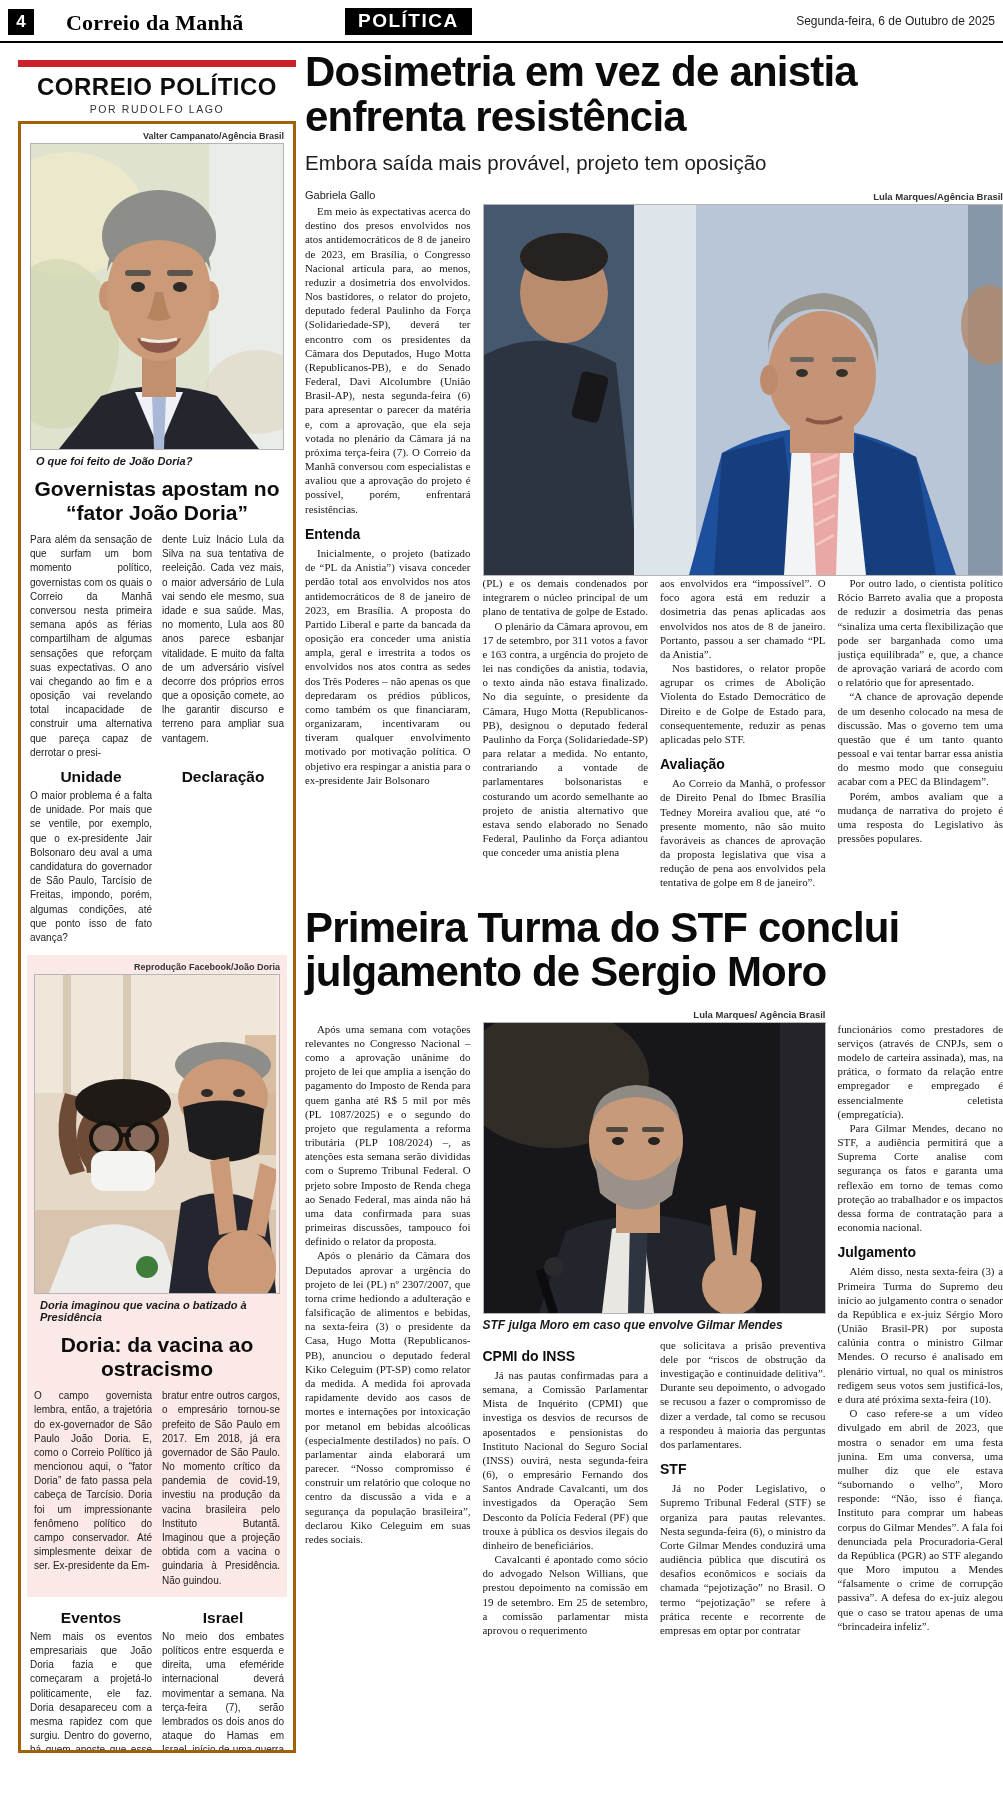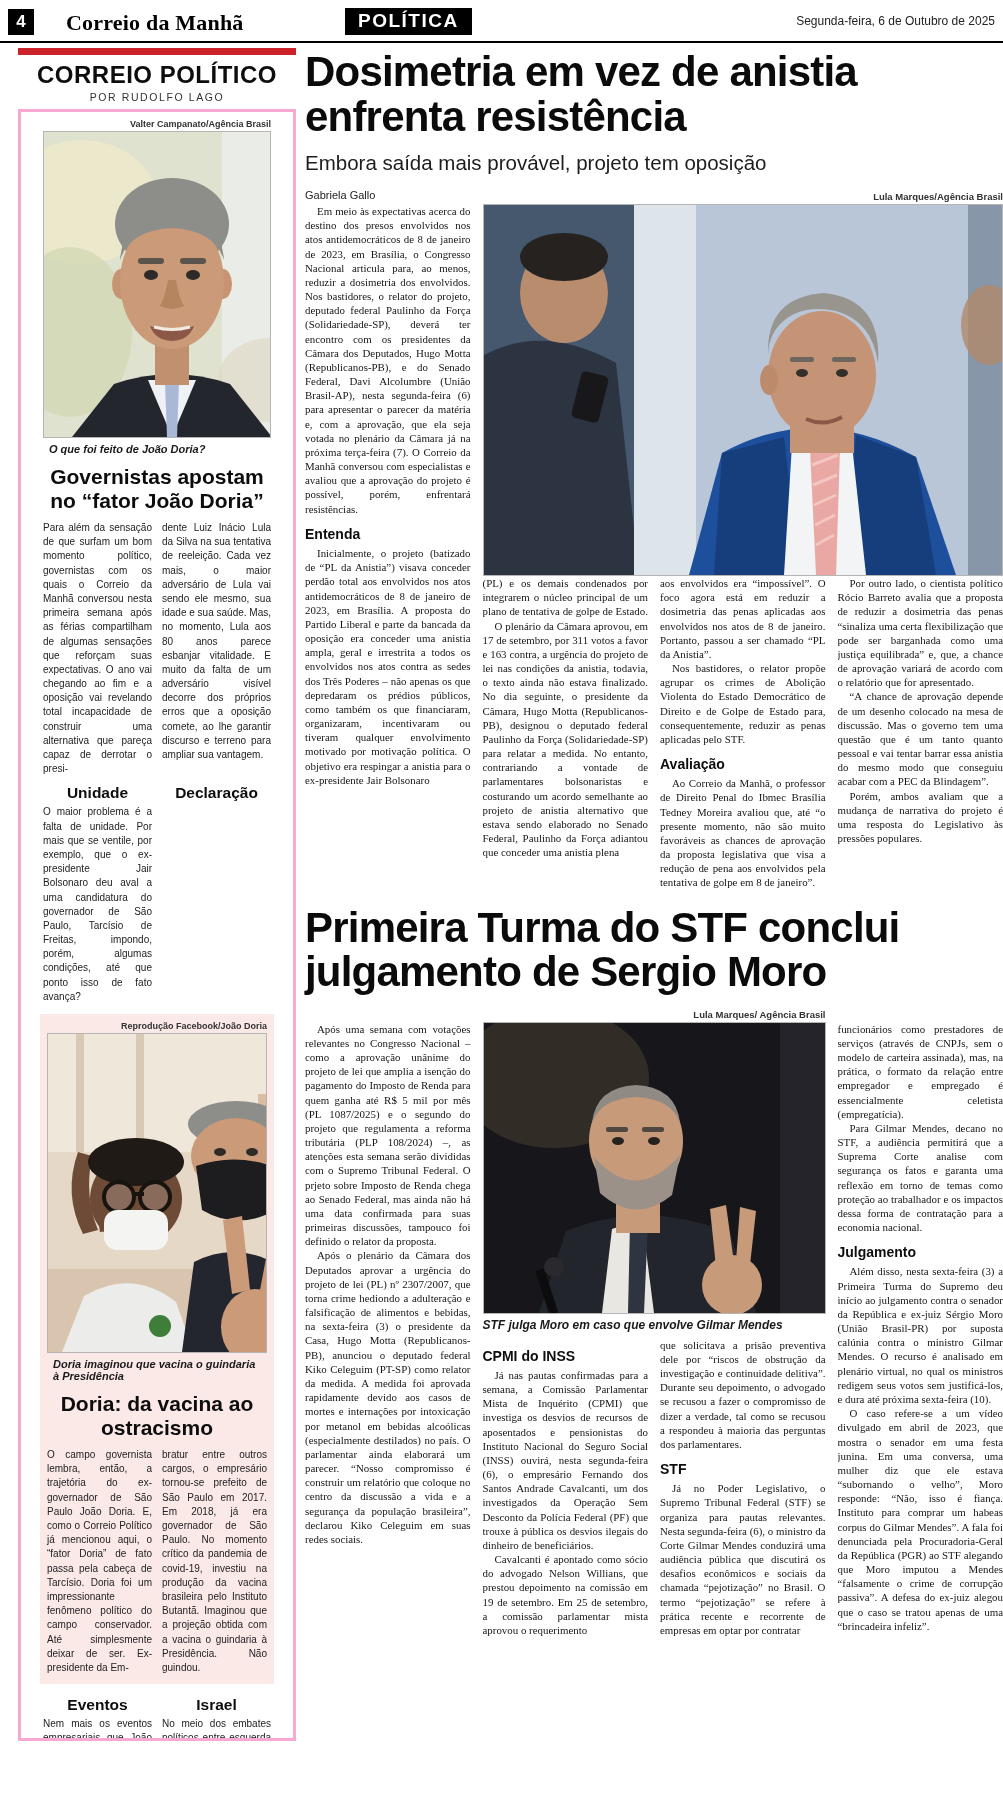--- a/index.html
+++ b/index.html
@@ -10,25 +10,25 @@
   #header{position:absolute;top:0;left:0;width:1003px;height:41px;border-bottom:2px solid #000;background:#fff;}
   .pagenum{position:absolute;left:8px;top:9px;width:26px;height:26px;background:#000;color:#fff;
            font-weight:bold;font-size:17px;display:flex;align-items:center;justify-content:center;}
   .masthead{position:absolute;left:42px;top:10px;font-family:"Liberation Serif",serif;font-weight:bold;
             font-size:22px;letter-spacing:.2px;color:#000;margin-left:24px;}
   .section-box{position:absolute;left:345px;top:8px;background:#000;color:#fff;font-weight:bold;
                font-size:19px;letter-spacing:1.5px;padding:2px 13px 3px;}
   .edition-date{position:absolute;right:8px;top:14px;font-size:12px;color:#222;}
 
   
-  #leftcol{position:absolute;left:18px;top:48px;width:278px;}
+  #leftcol{position:absolute;left:18px;top:60px;width:278px;}
   .red-bar{height:7px;background:#cc2229;margin-bottom:8px;}
   .lc-title{text-align:center;font-size:24px;font-weight:800;letter-spacing:.5px;color:#0d0d0d;line-height:1;}
   .lc-byline{text-align:center;font-size:10.5px;letter-spacing:1.6px;color:#333;margin:4px 0 6px;}
-  .redbox{border:3px solid #f9a8d4;padding:7px 22px;height:1612px;overflow:hidden;background:#fff;}
+  .redbox{border:3px solid #a16207;padding:7px 9px;height:1612px;overflow:hidden;background:#fff;}
   .photo-credit{font-size:9px;font-weight:bold;color:#333;text-align:right;margin:0 0 2px;}
   .lc-photo{border:1px solid #b5b5b5;overflow:hidden;}
   .lc-caption{font-size:11px;font-weight:bold;font-style:italic;color:#1a1a1a;margin:5px 6px 2px;}
   .lc-head{font-size:21px;font-weight:700;text-align:center;line-height:1.12;color:#0d0d0d;margin:10px 4px 9px;}
   .lc-2col{display:grid;grid-template-columns:1fr 1fr;column-gap:10px;}
   .lc-2col p{margin:0;font-size:10px;line-height:1.42;text-align:justify;color:#222;}
   .lc-sec h3{margin:8px 0 3px;text-align:center;font-size:15.5px;font-weight:800;color:#0d0d0d;}
   .pinkbox{background:#fbe9e8;margin:10px -3px 4px;padding:7px 7px 9px;}
 
   
@@ -152,21 +152,21 @@
             <ellipse cx="188" cy="90" rx="48" ry="23" fill="#8d8d89"></ellipse>
             <ellipse cx="188" cy="122" rx="45" ry="38" fill="#cb9a78"></ellipse>
             <ellipse cx="172" cy="118" rx="6" ry="4" fill="#2e2a28"></ellipse>
             <ellipse cx="204" cy="118" rx="6" ry="4" fill="#2e2a28"></ellipse>
             <path d="M148 132 Q188 118 229 134 L224 178 Q188 196 154 176 Z" fill="#1d1d1f"></path>
             <path d="M184 260 L175 186 L194 182 L202 256 Z" fill="#cb9a78"></path>
             <path d="M212 256 L225 188 L243 195 L230 262 Z" fill="#cb9a78"></path>
             <ellipse cx="207" cy="293" rx="34" ry="38" fill="#cb9a78"></ellipse>
           </svg>
         </div>
-        <p class="lc-caption">Doria imaginou que vacina o guindaria à Presidência</p>
+        <p class="lc-caption">Doria imaginou que vacina o batizado à Presidência</p>
         <div class="lc-head">Doria: da vacina ao ostracismo</div>
         <div class="lc-2col">
           <p>O campo governista lembra, então, a trajetória do ex-governador de São Paulo João Doria. E, como o Correio Político já mencionou aqui, o “fator Doria” de fato passa pela cabeça de Tarcísio. Doria foi um impressionante fenômeno político do campo conservador. Até simplesmente deixar de ser. Ex-presidente da Em-</p>
           <p>bratur entre outros cargos, o empresário tornou-se prefeito de São Paulo em 2017. Em 2018, já era governador de São Paulo. No momento crítico da pandemia de covid-19, investiu na produção da vacina brasileira pelo Instituto Butantã. Imaginou que a projeção obtida com a vacina o guindaria à Presidência. Não guindou.</p>
         </div>
       </div>
 
       <div class="lc-2col">
         <div class="lc-sec">
           <h3>Eventos</h3>

